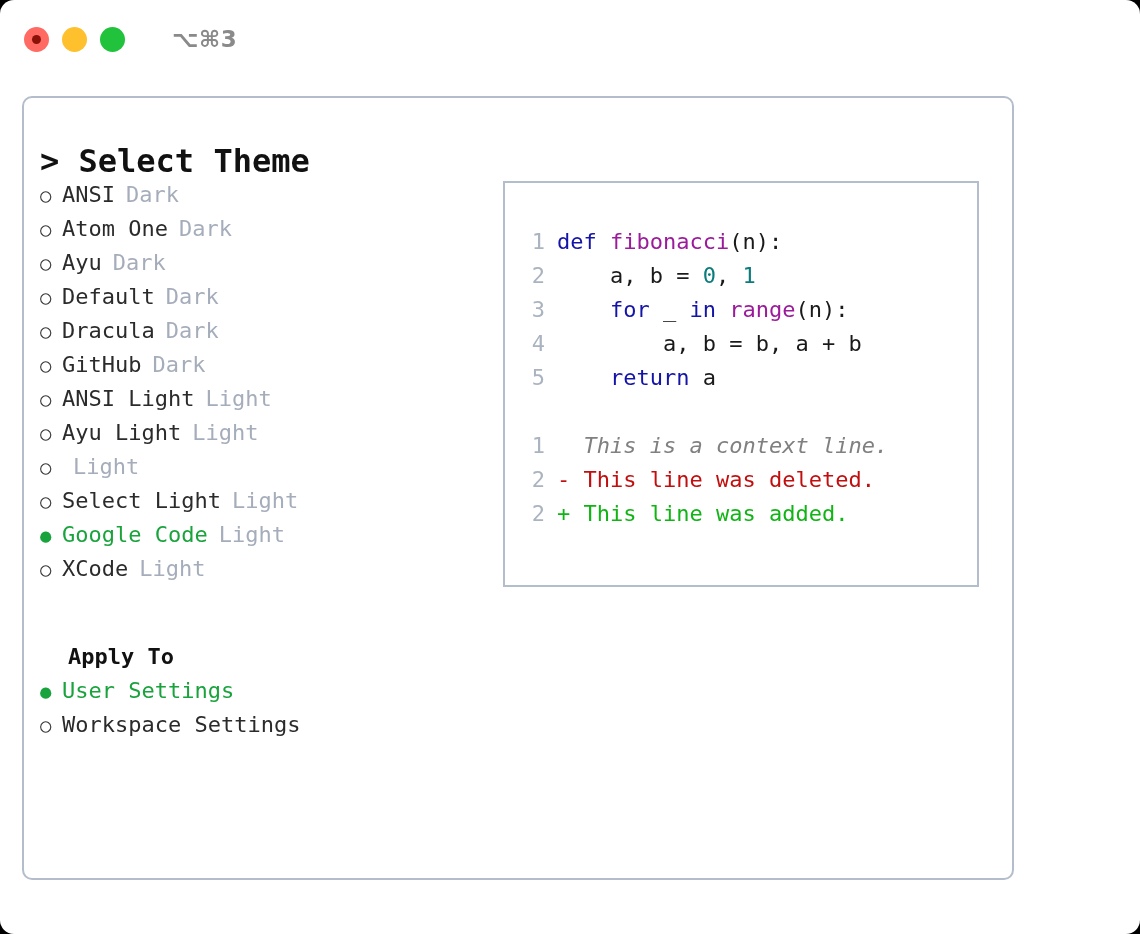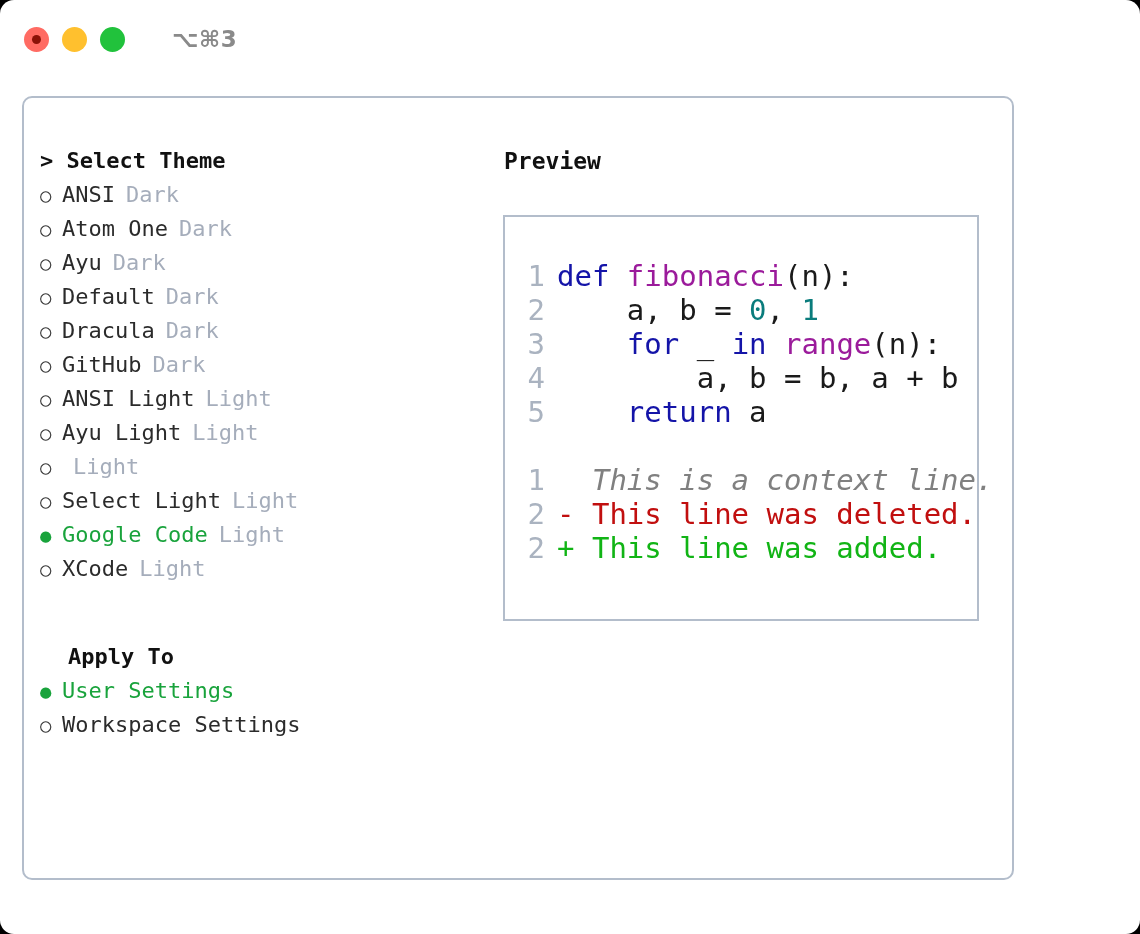--- a/index.html
+++ b/index.html
@@ -93,21 +93,21 @@
     padding-left: 16px;
     box-sizing: border-box;
   }
   .col-right {
     flex: 1;
     padding-left: 9px;
     box-sizing: border-box;
   }
 
   .section-title {
-    font-size: 22px;
+    font-size: 32px;
     font-weight: 700;
     color: #111111;
     line-height: 34px;
     white-space: pre;
   }
   .section-title .prompt { color: #111111; }
 
   .opt-list { margin: 0; padding: 0; list-style: none; }
 
   .opt {
@@ -165,21 +165,21 @@
     margin-top: 37px;
     width: 476px;
     height: 406px;
     border: 2px solid #b3bdcb;
     box-sizing: border-box;
     background: #ffffff;
     padding: 42px 0 0 18px;
   }
 
   .code-line {
-    font-size: 29px;
+    font-size: 22px;
     line-height: 34px;
     white-space: pre;
   }
   .ln {
     display: inline-block;
     width: 22px;
     text-align: right;
     color: #aab3c0;
     margin-right: 12px;
   }
@@ -234,21 +234,20 @@
         <div class="apply-header">Apply To</div>
 
         <ul class="opt-list" id="apply-list">
             <li class="opt selected"><span class="bullet">●</span><span class="opt-label">User Settings</span></li>
             <li class="opt"><span class="bullet">○</span><span class="opt-label">Workspace Settings</span></li>
           </ul>
 
       </div>
 
       <div class="col-right">
-        <div class="preview-title">Preview</div>
         <div class="code-box">
           <div id="code-block">
               <div class="code-line"><span class="ln">1</span><span class="tok-kw">def </span><span class="tok-fn">fibonacci</span><span class="tok-pl">(n):</span></div>
               <div class="code-line"><span class="ln">2</span><span class="tok-pl">    a, b = </span><span class="tok-num">0</span><span class="tok-pl">, </span><span class="tok-num">1</span></div>
               <div class="code-line"><span class="ln">3</span><span class="tok-pl">    </span><span class="tok-kw">for</span><span class="tok-pl"> _ </span><span class="tok-kw">in</span><span class="tok-pl"> </span><span class="tok-fn">range</span><span class="tok-pl">(n):</span></div>
               <div class="code-line"><span class="ln">4</span><span class="tok-pl">        a, b = b, a + b</span></div>
               <div class="code-line"><span class="ln">5</span><span class="tok-pl">    </span><span class="tok-kw">return</span><span class="tok-pl"> a</span></div>
             </div>
           <div class="code-gap"></div>
           <div id="diff-block">

